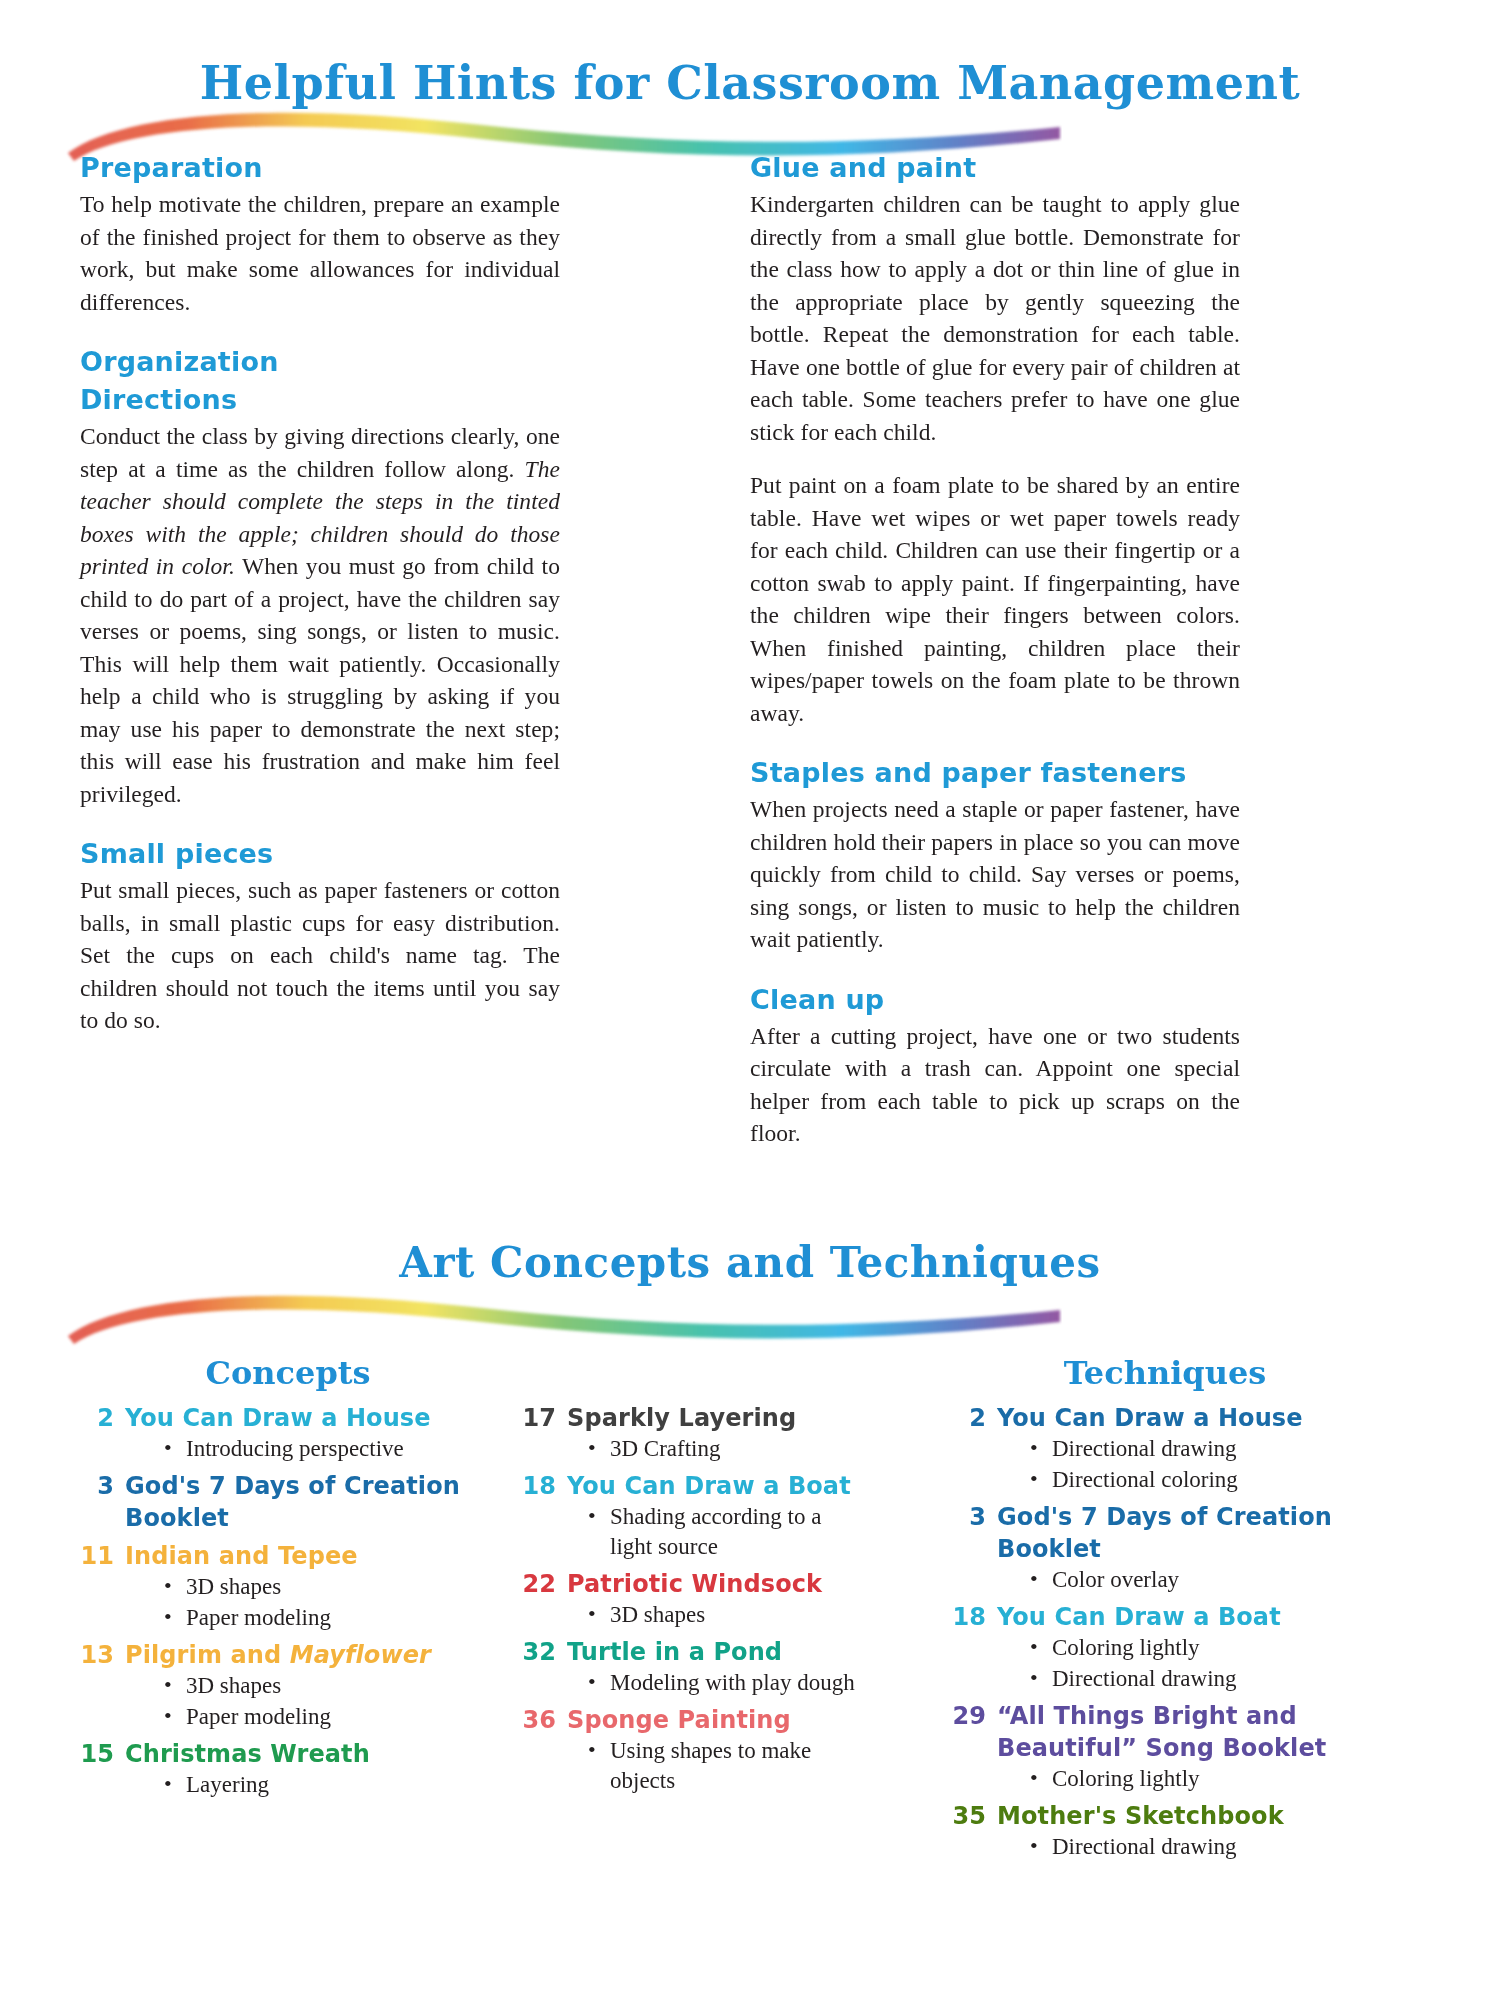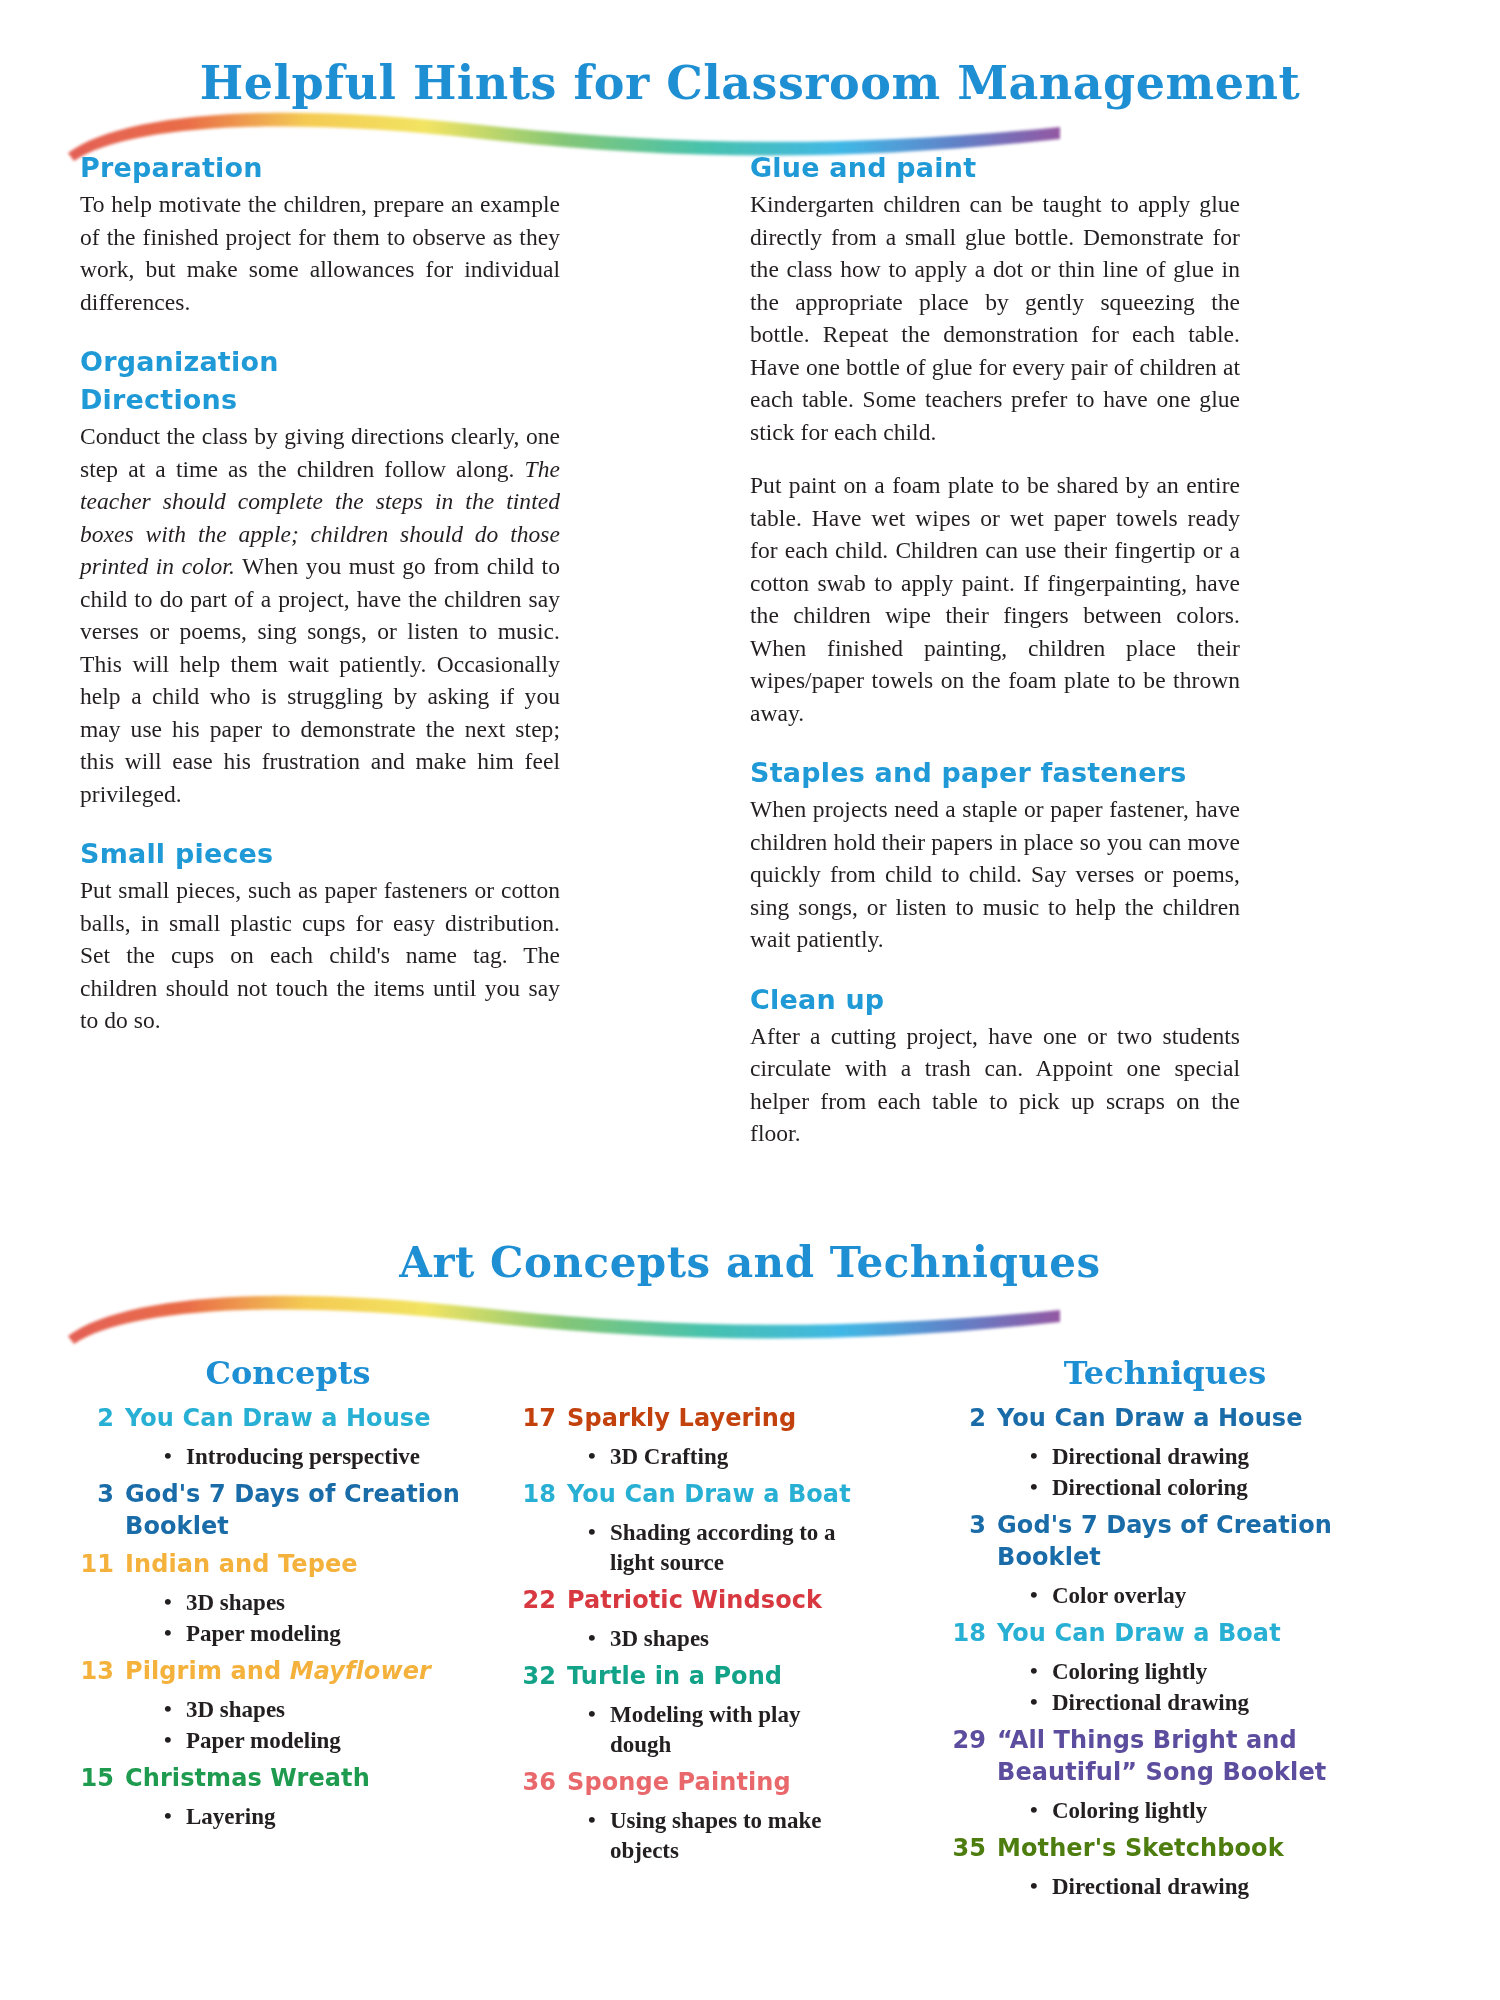--- a/index.html
+++ b/index.html
@@ -128,23 +128,22 @@
     flex: 0 0 auto;
     min-width: 36px;
     text-align: right;
     margin-right: 11px;
   }
   .entry-title { flex: 1 1 auto; }
   .entry-title em { font-style: italic; }
 
   ul.bullets {
     list-style: none;
-    margin: 8px 0 0 0;
+    margin: 0 0 0 0;
     padding: 0 0 0 86px;
-    font-weight: bold;
   }
   ul.bullets li {
     position: relative;
     font-family: "Liberation Serif", "DejaVu Serif", serif;
     font-size: 23px;
     line-height: 30px;
     color: #231f20;
     margin-bottom: 1px;
     padding-left: 22px;
   }
@@ -286,21 +285,21 @@
               <li>Layering</li>
             </ul>
           </div>
         </div>
     </div>
 
     <div class="art-col" id="art-col-2">
       <div class="col-head blank">&nbsp;</div>
       <div>
           <div class="entry">
-            <div class="entry-line" style="color: #c2410c;">
+            <div class="entry-line" style="color: #404040;">
               <span class="entry-num">17</span>
               <span class="entry-title">Sparkly Layering</span>
             </div>
             <ul class="bullets">
               <li>3D Crafting</li>
             </ul>
           </div>
           <div class="entry">
             <div class="entry-line" style="color: rgb(39, 176, 212);">
               <span class="entry-num">18</span>

